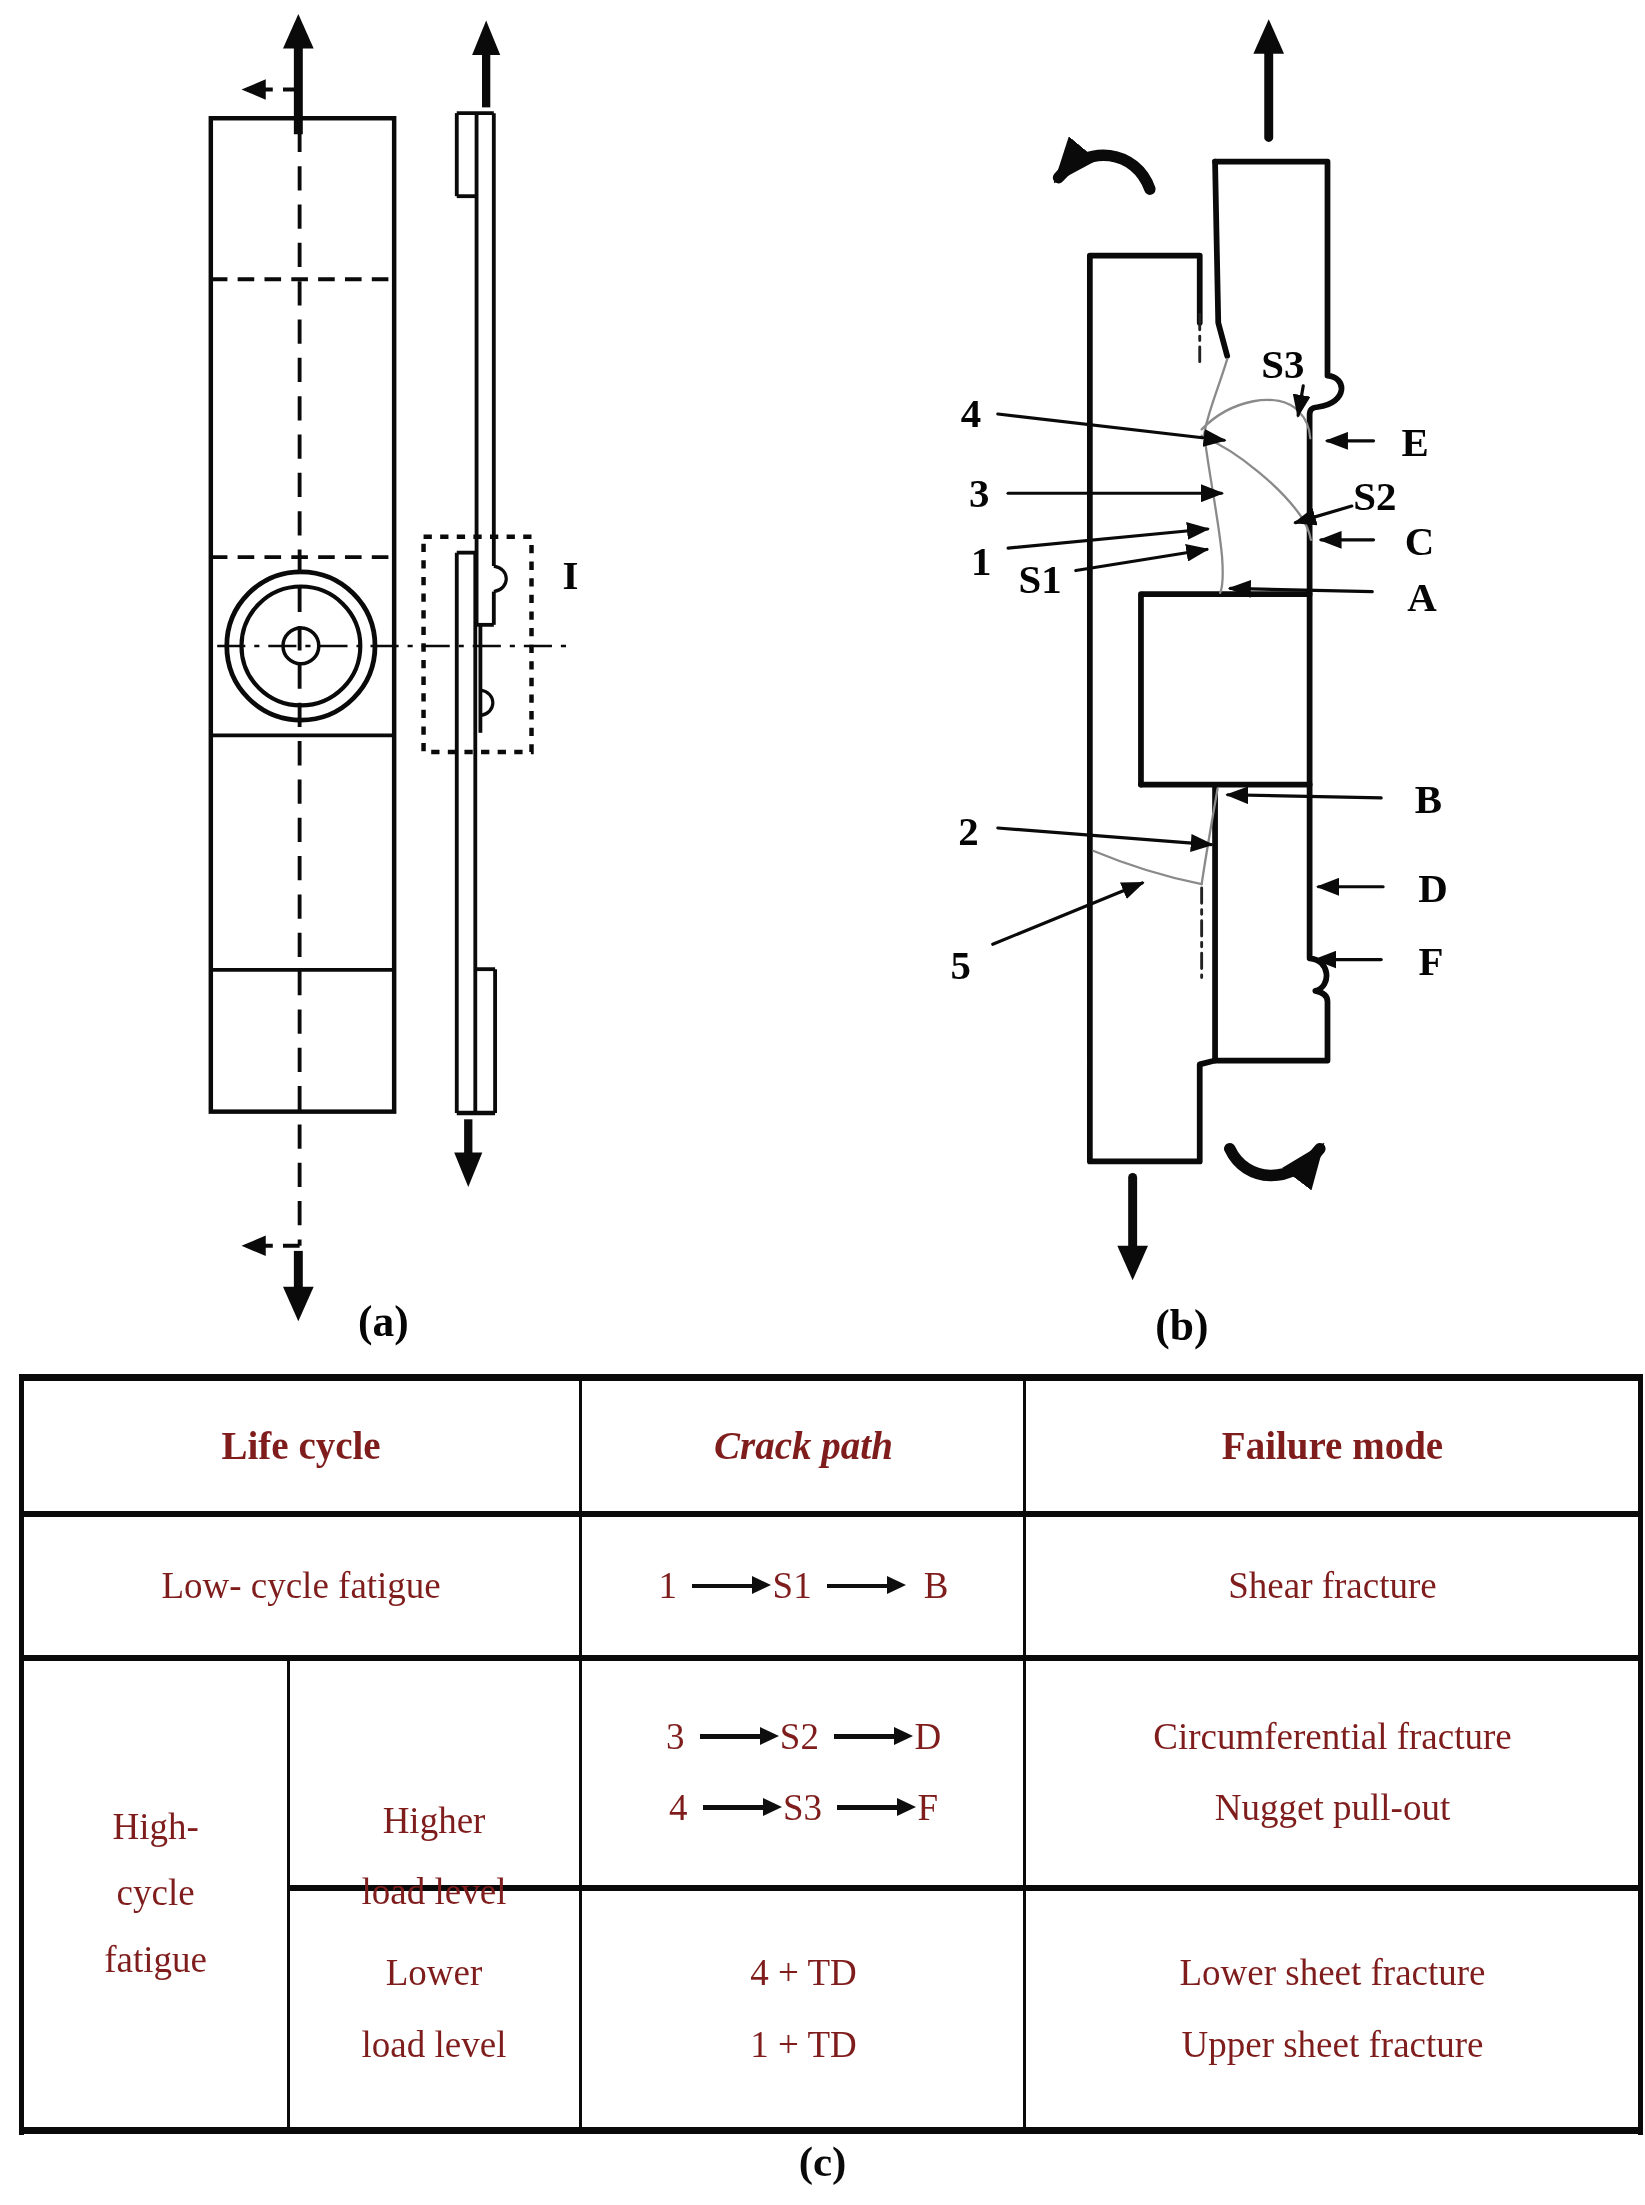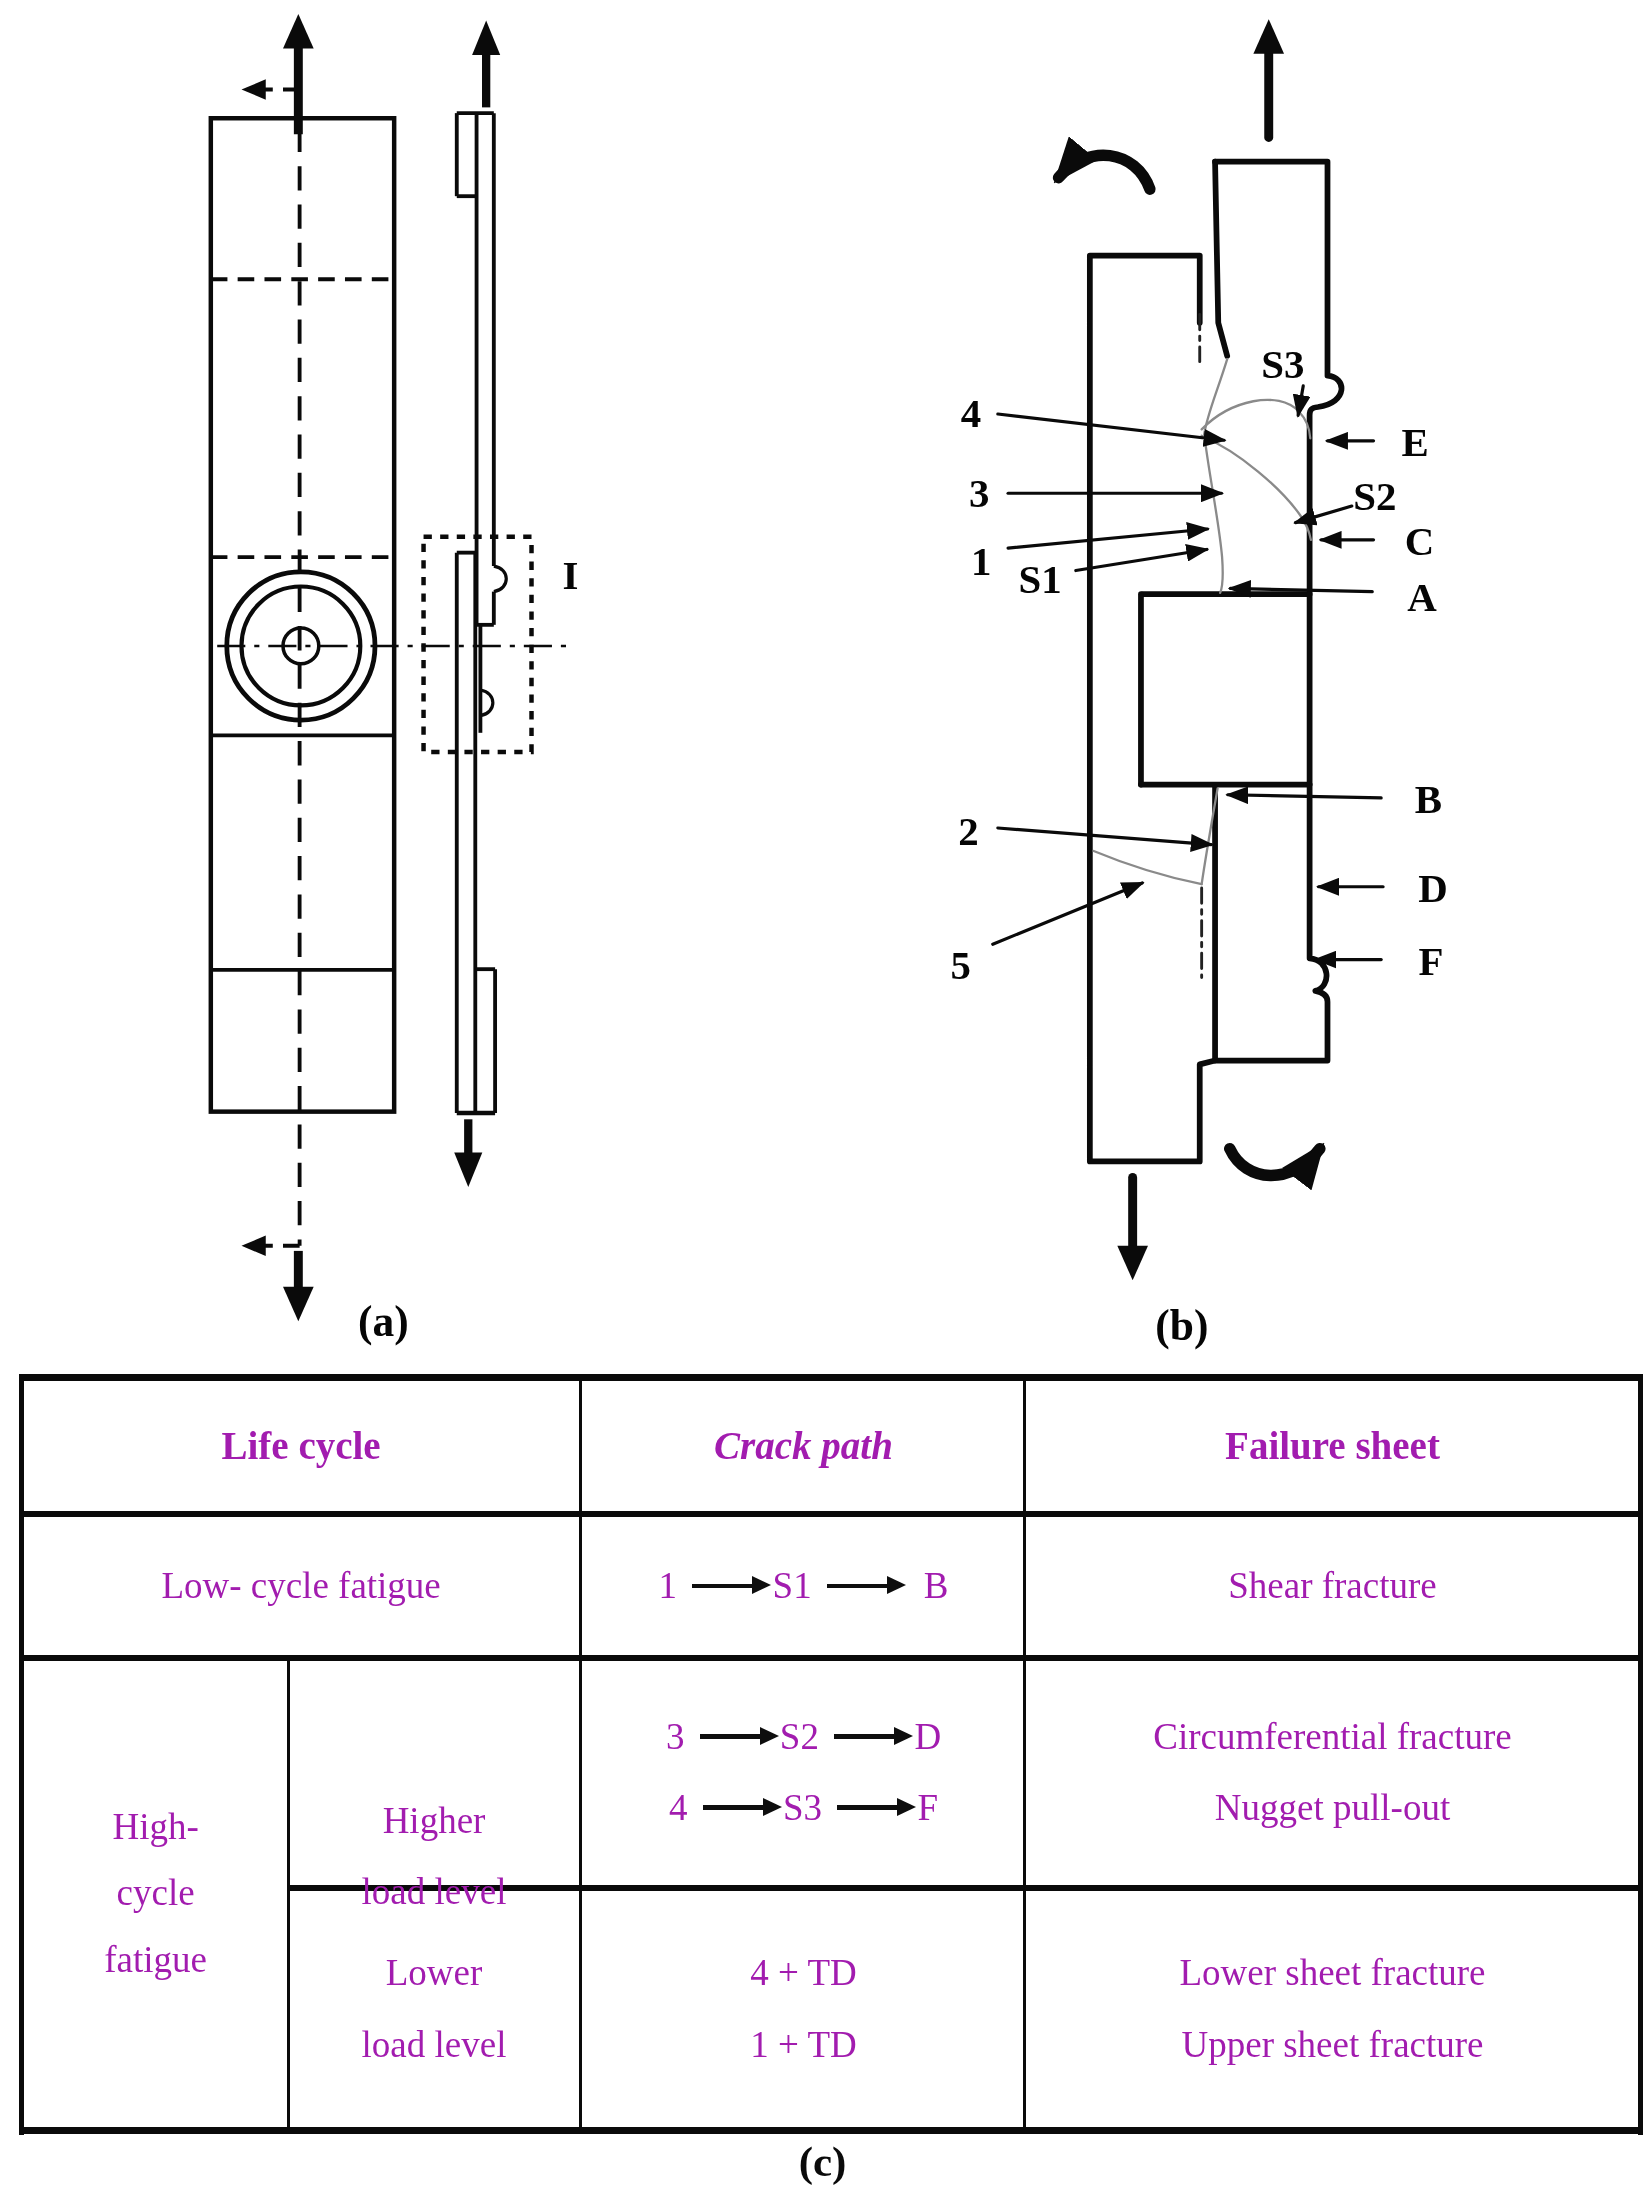--- a/index.html
+++ b/index.html
@@ -4,21 +4,21 @@
 <style>
   html,body{margin:0;padding:0;background:#fff;}
   #page{position:relative;width:1645px;height:2205px;background:#fff;overflow:hidden;
         font-family:"Liberation Serif", serif;color:#000;}
   svg text{font-family:"Liberation Serif", serif;fill:#050505;}
   .lab{font-size:64px;font-weight:600;}
   .cap{font-size:68px;font-weight:bold;}
   
   .tline{position:absolute;background:#0a0a0a;}
   .cell{position:absolute;display:flex;flex-direction:column;align-items:center;justify-content:center;
-        text-align:center;font-size:37px;line-height:1.92;color:#a21caf;}
+        text-align:center;font-size:37px;line-height:1.92;color:#7f1d1d;}
   .cell.hdr{font-weight:bold;font-size:39px;}
   .cp{display:flex;align-items:center;justify-content:center;gap:10.2px;}
   .arr{position:relative;width:61px;height:4.5px;background:#0e0e0e;margin:0 9px 0 5.1px;}
   .arr:after{content:"";position:absolute;right:-18px;top:-7.7px;width:0;height:0;
              border-left:19px solid #0e0e0e;border-top:9.6px solid transparent;border-bottom:9.6px solid transparent;}
   .gapB{margin-left:16.6px;}
   .capc{position:absolute;left:0;top:2137px;width:1645px;text-align:center;
         font-size:43px;font-weight:bold;color:#0a0a0a;}
 </style>
 </head>
@@ -168,21 +168,21 @@
   <div class="tline" style="left:1023px;top:1374px;width:3.2px;height:754px;"></div>
   <div class="tline" style="left:1638px;top:1374px;width:4.5px;height:761px;"></div>
 
   <div class="cell hdr" style="left:23.6px;top:1381px;width:555px;height:130px;">
     <span>Life cycle</span>
   </div>
   <div class="cell hdr" style="left:583px;top:1381px;width:441px;height:130px;font-style:italic;">
     <span>Crack path</span>
   </div>
   <div class="cell hdr" style="left:1027px;top:1381px;width:611px;height:130px;">
-    <span>Failure sheet</span>
+    <span>Failure mode</span>
   </div>
 
   <div class="cell" style="left:23.6px;top:1517px;width:555px;height:138px;">
     <span>Low- cycle fatigue</span>
   </div>
   <div class="cell" style="left:583px;top:1517px;width:441px;height:138px;">
     <span class="cp">
       <span>1</span>
       <span class="arr"></span>
       <span>S1</span>

